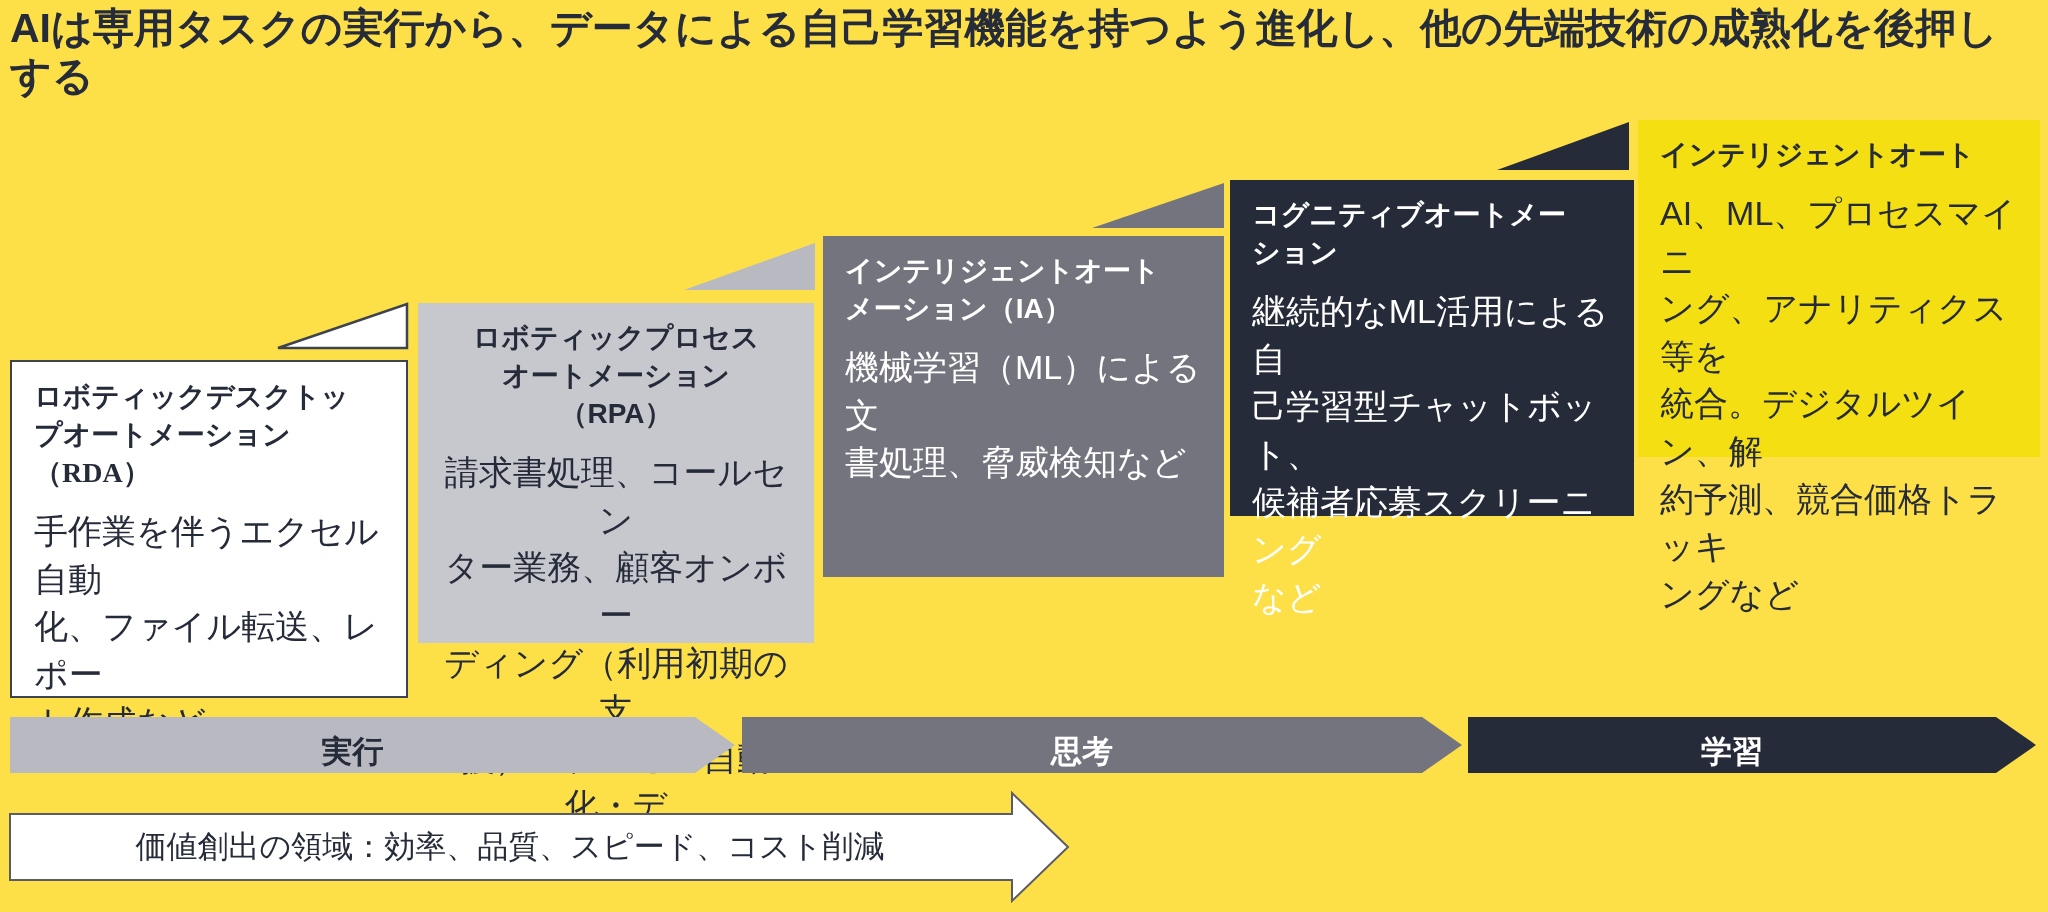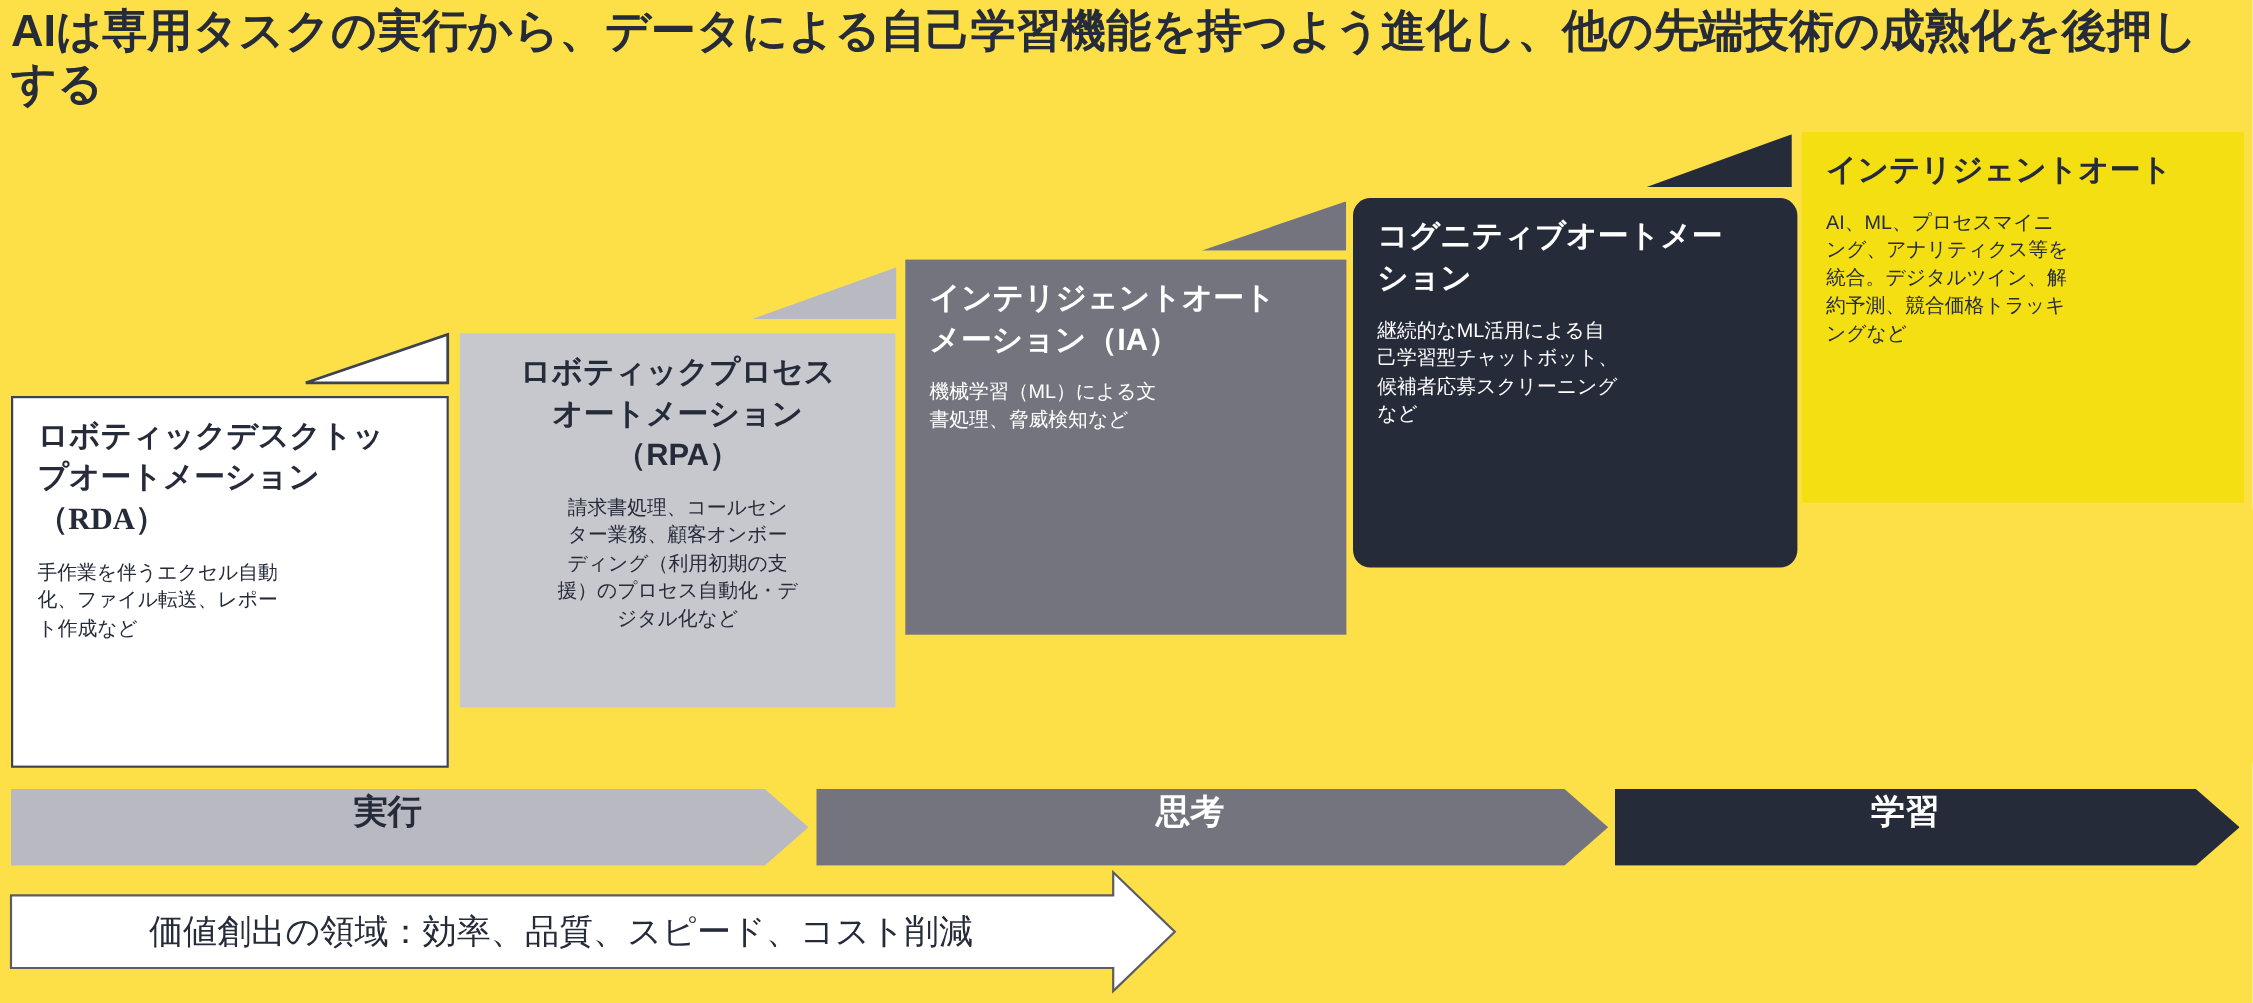--- a/index.html
+++ b/index.html
@@ -9,36 +9,36 @@
   }
   .pre{white-space:pre-line;}
   
   #main-title{
     position:absolute;left:10px;top:4px;width:2032px;
     font-size:41px;font-weight:bold;line-height:1.18;color:var(--dark);
   }
   
   .step{position:absolute;box-sizing:border-box;padding:16px 22px;}
   .step h2{margin:0 0 16px 0;font-size:28px;font-weight:bold;line-height:1.36;}
-  .step p{margin:0;font-size:18px;line-height:1.4;}
+  .step p{margin:0;font-size:34px;line-height:1.4;}
   #step-rda{left:10px;top:360px;width:398px;height:338px;background:var(--white);border:2px solid var(--border-box);font-family:Liberation Serif, serif;}
   #step-rpa{left:418px;top:303px;width:396px;height:340px;background:var(--gray-light);text-align:center;}
   #step-ia{left:823px;top:236px;width:401px;height:341px;background:var(--gray-mid);color:var(--text-light);}
-  #step-cognitive{left:1230px;top:180px;width:404px;height:336px;background:var(--dark);color:var(--text-light);border-radius:16px;}
+  #step-cognitive{left:1230px;top:180px;width:404px;height:336px;background:var(--dark);color:var(--text-light);}
   #step-hyper{left:1638px;top:120px;width:402px;height:337px;background:var(--yellow);}
   
   .tri{position:absolute;clip-path:polygon(0 100%,100% 0,100% 100%);}
   #tri-2{left:684px;top:243px;width:131px;height:47px;background:var(--gray-arrow);}
   #tri-3{left:1092px;top:183px;width:132px;height:45px;background:var(--gray-mid);}
   #tri-4{left:1497px;top:122px;width:132px;height:48px;background:var(--dark);}
   #tri-1{position:absolute;left:275px;top:302px;}
   
   .phase{
-    position:absolute;top:717px;height:70px;box-sizing:border-box;
-    display:flex;align-items:flex-start;justify-content:center;padding-right:40px;
+    position:absolute;top:717px;height:56px;box-sizing:border-box;
+    display:flex;align-items:flex-end;justify-content:center;padding-right:40px;
     font-size:31px;font-weight:bold;
     clip-path:polygon(0 0,calc(100% - 40px) 0,100% 50%,calc(100% - 40px) 100%,0 100%);
   }
   #phase-execute{left:10px;width:725px;background:var(--gray-arrow);color:var(--dark);}
   #phase-think{left:742px;width:720px;background:var(--gray-mid);color:var(--text-light);}
   #phase-learn{left:1468px;width:568px;background:var(--dark);color:var(--text-light);}
   
   #value-arrow-svg{position:absolute;left:8px;top:791px;}
   #value-arrow-text{
     position:absolute;left:10px;top:814px;width:1000px;height:66px;

